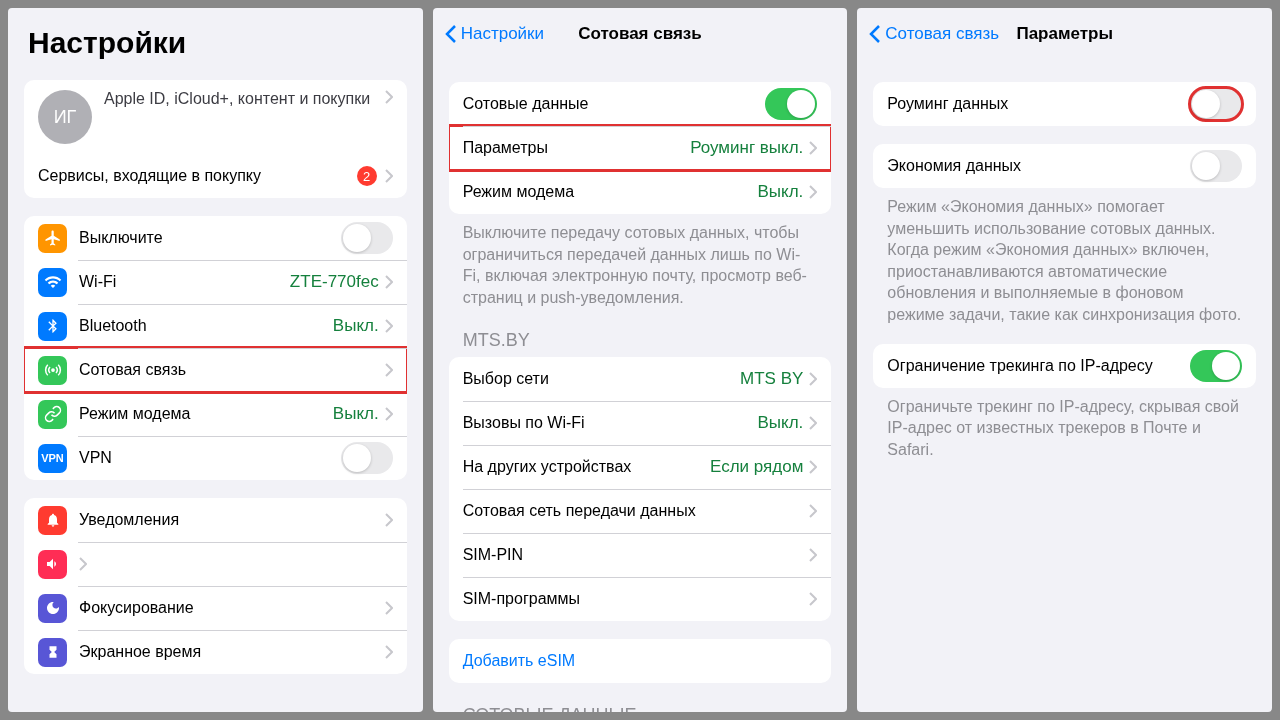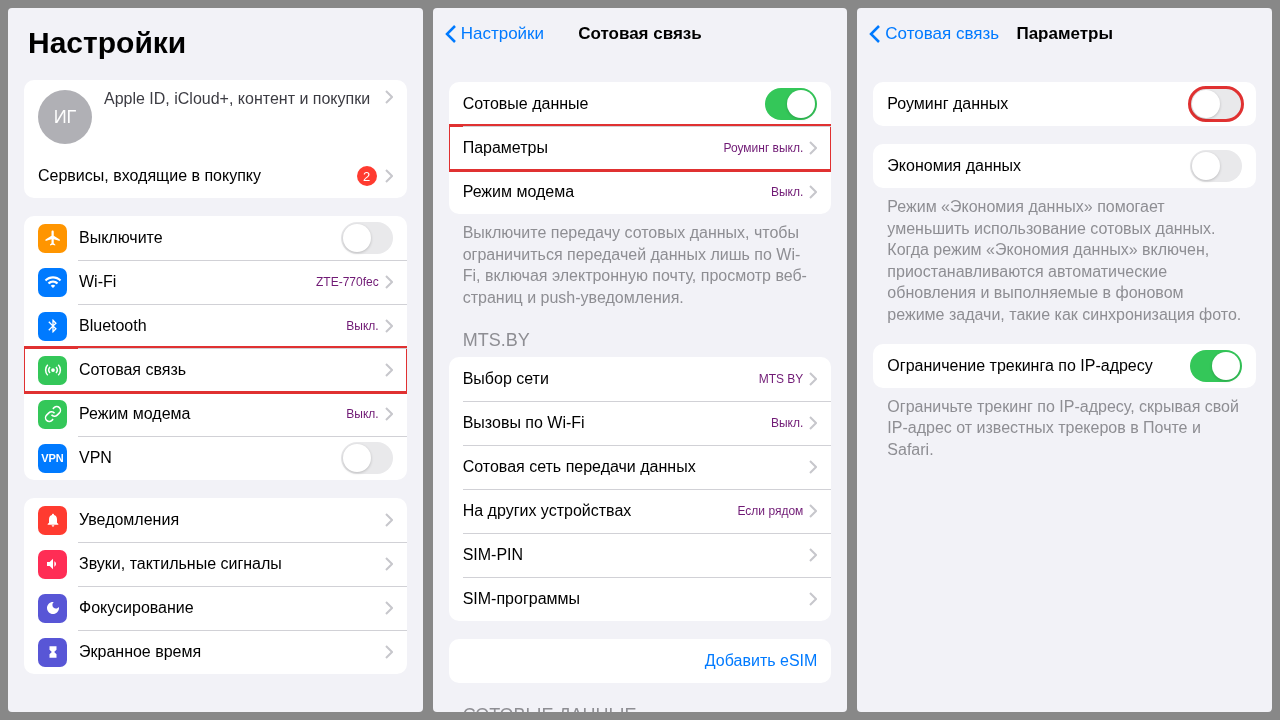--- a/index.html
+++ b/index.html
@@ -80,22 +80,22 @@
     height: 0.5px;
     background: #d1d1d6;
   }
   .row.with-icon + .row::before { left: 54px; }
   .row-label {
     flex: 1;
     font-size: 16px;
     color: #000;
   }
   .row-detail {
-    font-size: 12px;
-    color: #701a75;
+    font-size: 17px;
+    color: #15803d;
     margin-right: 6px;
   }
   .chevron {
     color: #c7c7cc;
     display: inline-flex;
   }
   .icon {
     width: 29px;
     height: 29px;
     border-radius: 7px;
@@ -176,21 +176,21 @@
     font-size: 18px;
     color: #8e8e93;
     padding: 22px 14px 6px;
     text-transform: uppercase;
   }
   .highlight-red {
     outline: 3px solid #e03131;
     outline-offset: -1px;
     z-index: 2;
   }
-  .link-row { color: #007aff; text-align: right; }
+  .link-row { color: #007aff; }
   .link-row .row-label { color: #007aff; }
 </style>
 </head>
 <body>
 
 <div class="pane">
   <div class="large-title">Настройки</div>
   <div class="pane-inner">
     <div class="group first">
       <div class="apple-id-row">
@@ -303,21 +303,20 @@
               <polyline points="1,1 7,7 1,13" fill="none" stroke="currentColor" stroke-width="2"></polyline>
             </svg>
           </span>
         </div>
         <div class="row with-icon">
           <span class="icon" style="background:#ff2d55">
             <svg width="16" height="16" viewBox="0 0 24 24" fill="white">
               <path d="M3 9v6h4l5 5V4L7 9H3zm13.5 3c0-1.77-1.02-3.29-2.5-4.03v8.05c1.48-.73 2.5-2.25 2.5-4.02z"></path>
             </svg>
           </span>
-          <span class="row-label">Звуки, тактильные сигналы</span>
           <span class="chevron">
             <svg width="8" height="14" viewBox="0 0 8 14">
               <polyline points="1,1 7,7 1,13" fill="none" stroke="currentColor" stroke-width="2"></polyline>
             </svg>
           </span>
         </div>
         <div class="row with-icon">
           <span class="icon" style="background:#5856d6">
             <svg width="16" height="16" viewBox="0 0 24 24" fill="white">
               <path d="M12 3c-4.97 0-9 4.03-9 9s4.03 9 9 9 9-4.03 9-9c0-.46-.04-.92-.1-1.36-.98 1.37-2.58 2.26-4.4 2.26-2.98 0-5.4-2.42-5.4-5.4 0-1.81.89-3.42 2.26-4.4-.44-.06-.9-.1-1.36-.1z"></path>
@@ -397,30 +396,30 @@
         <div class="row">
           <span class="row-label">Вызовы по Wi-Fi</span>
           <span class="row-detail">Выкл.</span>
           <span class="chevron">
             <svg width="8" height="14" viewBox="0 0 8 14">
               <polyline points="1,1 7,7 1,13" fill="none" stroke="currentColor" stroke-width="2"></polyline>
             </svg>
           </span>
         </div>
         <div class="row">
-          <span class="row-label">Сотовая сеть передачи данных</span>
-          <span class="chevron">
-            <svg width="8" height="14" viewBox="0 0 8 14">
-              <polyline points="1,1 7,7 1,13" fill="none" stroke="currentColor" stroke-width="2"></polyline>
-            </svg>
-          </span>
-        </div>
-        <div class="row">
           <span class="row-label">На других устройствах</span>
           <span class="row-detail">Если рядом</span>
+          <span class="chevron">
+            <svg width="8" height="14" viewBox="0 0 8 14">
+              <polyline points="1,1 7,7 1,13" fill="none" stroke="currentColor" stroke-width="2"></polyline>
+            </svg>
+          </span>
+        </div>
+        <div class="row">
+          <span class="row-label">Сотовая сеть передачи данных</span>
           <span class="chevron">
             <svg width="8" height="14" viewBox="0 0 8 14">
               <polyline points="1,1 7,7 1,13" fill="none" stroke="currentColor" stroke-width="2"></polyline>
             </svg>
           </span>
         </div>
         <div class="row">
           <span class="row-label">SIM-PIN</span>
           <span class="chevron">
             <svg width="8" height="14" viewBox="0 0 8 14">

